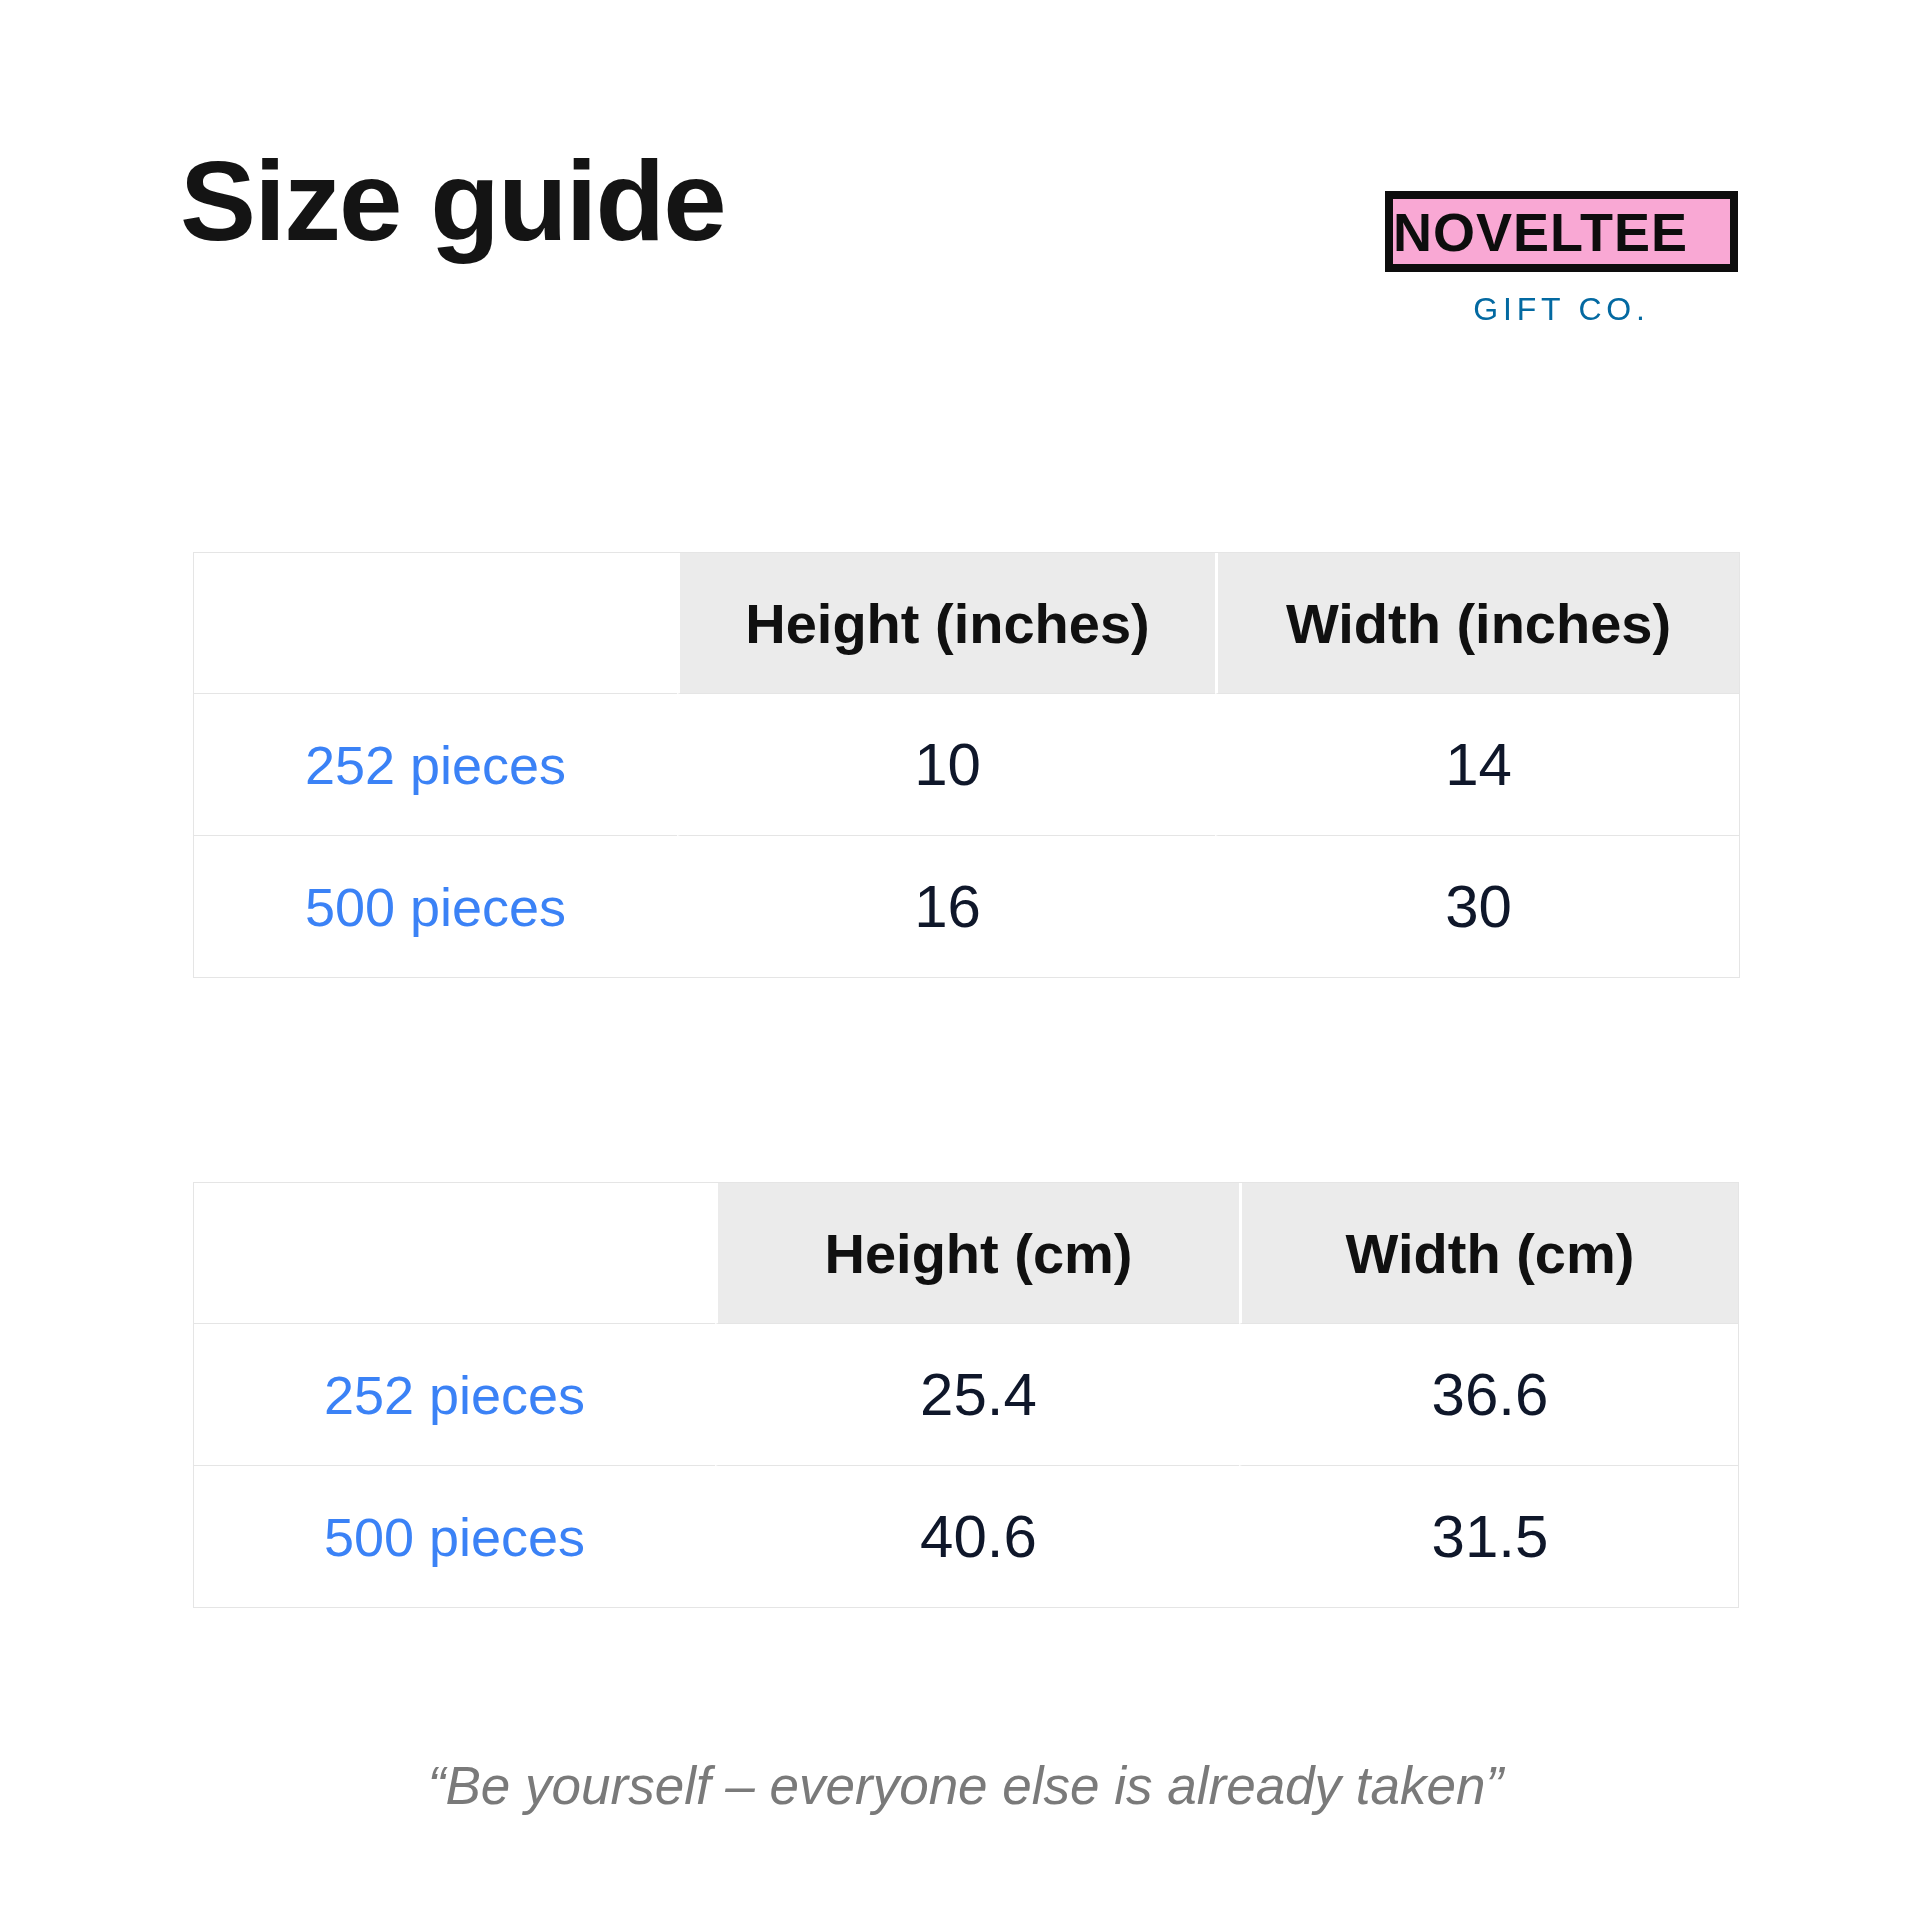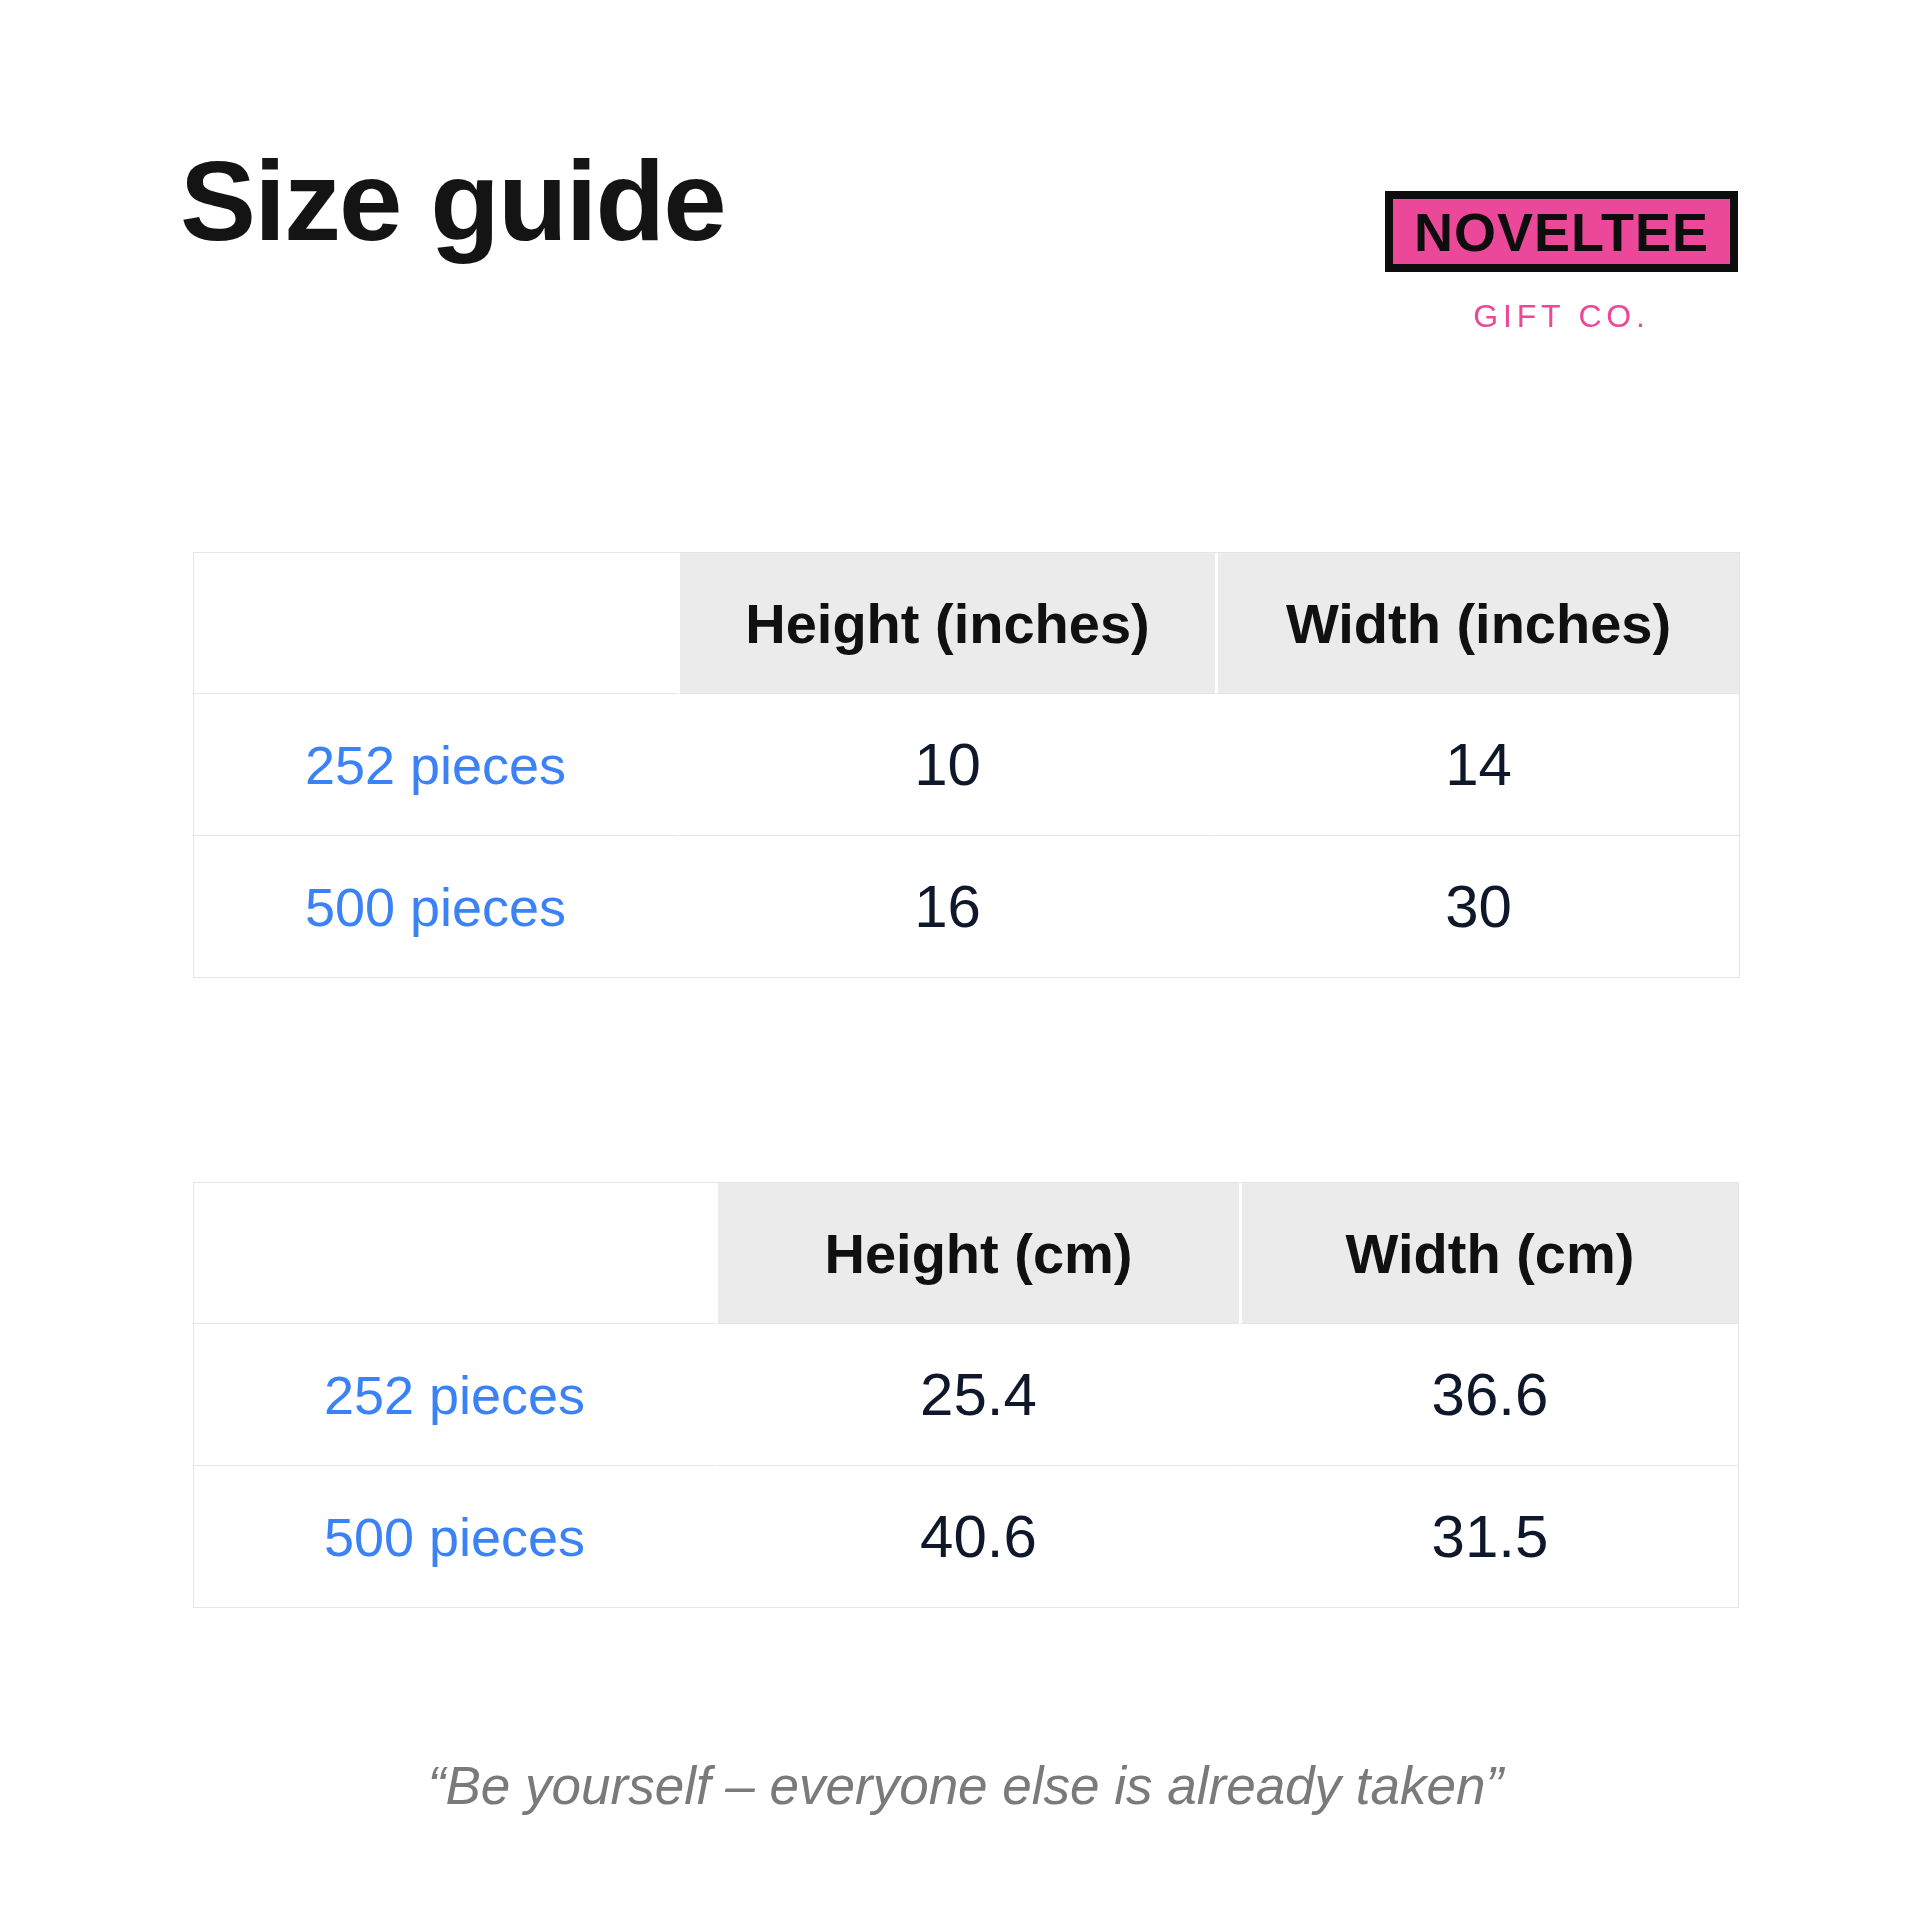--- a/index.html
+++ b/index.html
@@ -31,36 +31,36 @@
     top: 191px;
     right: 193px;
     width: 353px;
     text-align: center;
   }
   .logo-box {
     box-sizing: border-box;
     width: 353px;
     height: 81px;
     border: 8.7px solid #0d0d0d;
-    background: #ec4899;
+    background: #f9a8d4;
     display: flex;
     align-items: center;
-    justify-content: center;
+    justify-content: flex-start;
     font-size: 54px;
     font-weight: 700;
     letter-spacing: 1px;
     color: #0d0d0d;
     white-space: nowrap;
   }
   .logo-sub {
-    margin-top: 26px;
+    margin-top: 19px;
     font-size: 32px;
     font-weight: 400;
     letter-spacing: 4.8px;
-    color: #ec4899;
+    color: #0369a1;
   }
 
   table.size-table {
     position: absolute;
     left: 193px;
     width: 1545px;
     border-collapse: separate;
     border-spacing: 0;
     table-layout: fixed;
     background: #ffffff;

